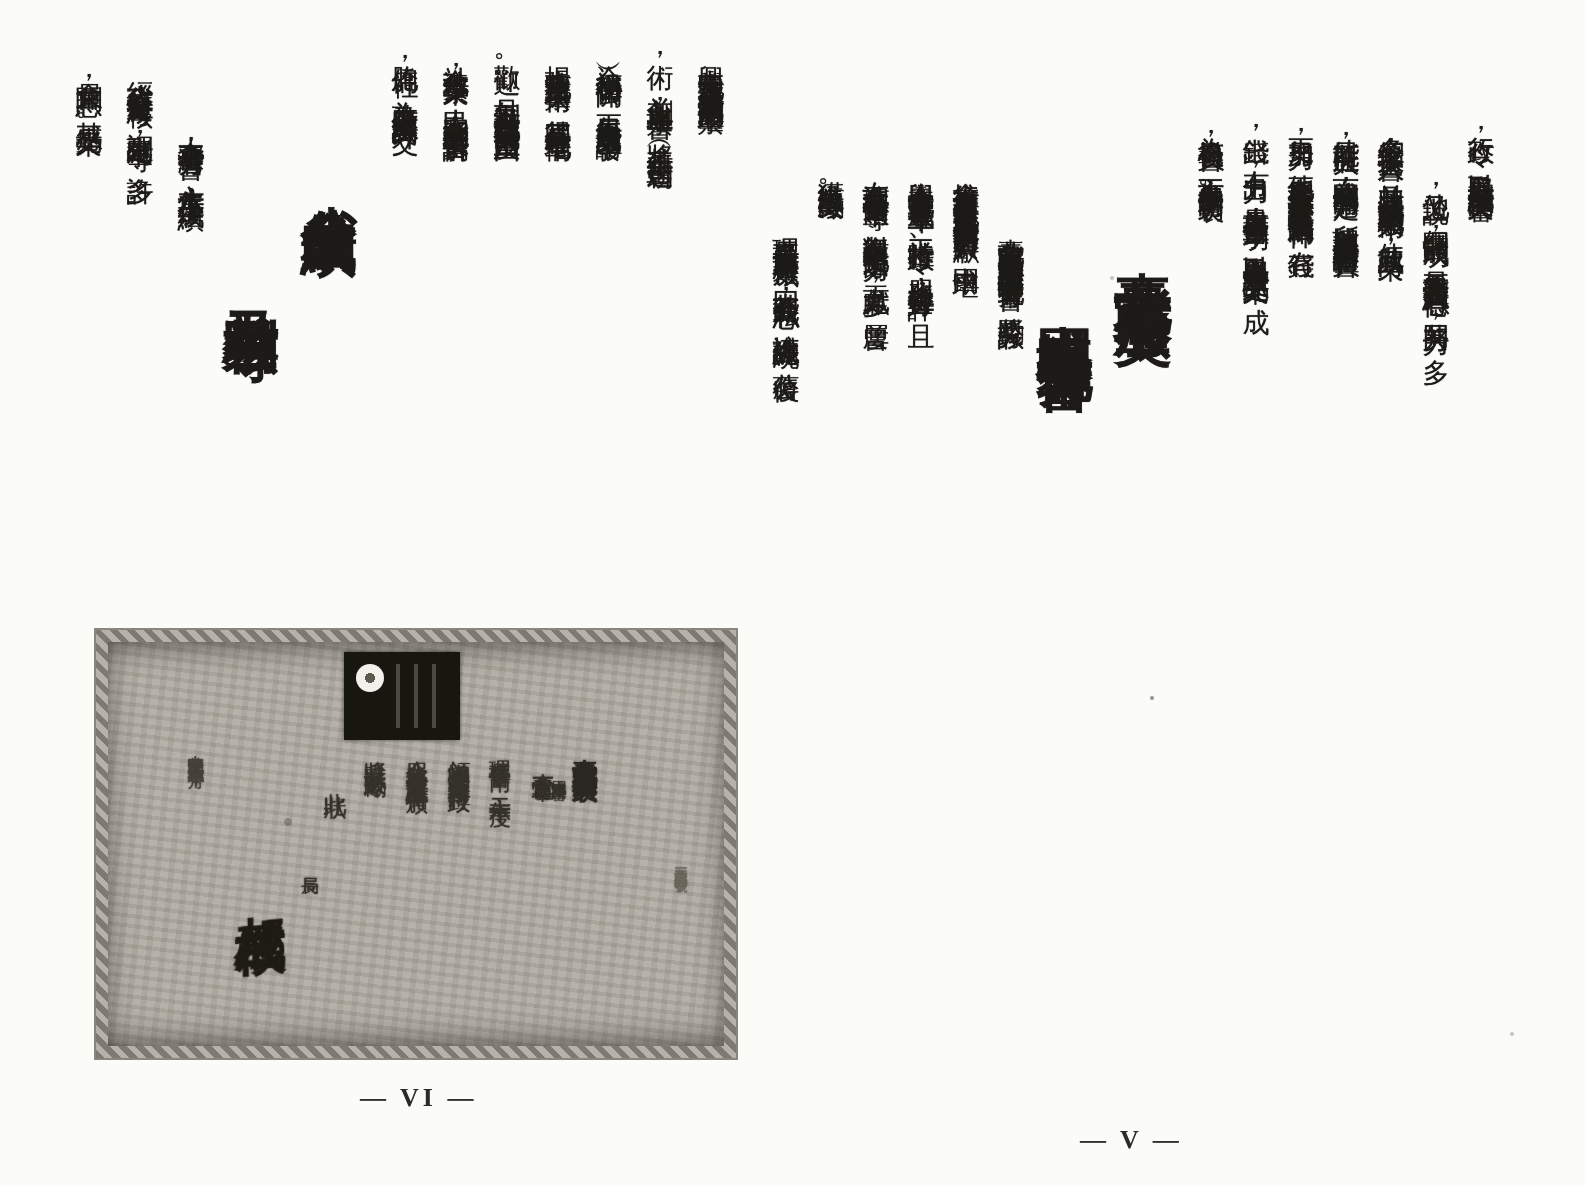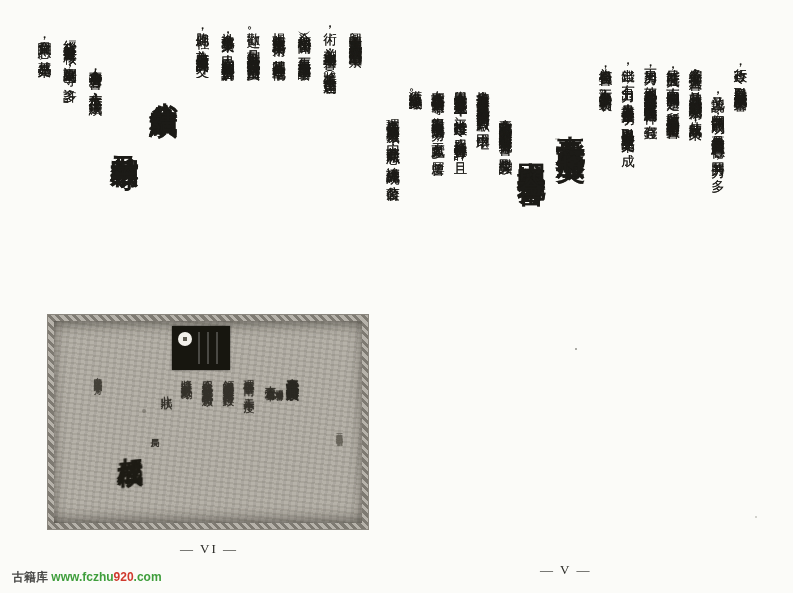--- a/index.html
+++ b/index.html
@@ -8,21 +8,21 @@
   
   .v{position:absolute;writing-mode:vertical-rl;text-orientation:upright;
      color:#1c1b17;text-shadow:0 0 .4px rgba(20,18,14,.75);}
   .v > div{line-height:1;}
   .bodytxt > div{font-size:13.5px;letter-spacing:1px;margin-left:9px;}
   .widecols > div{font-size:13.5px;letter-spacing:1.2px;margin-left:12px;}
   .ind2{padding-top:28px;}
   .hl{font-weight:700;line-height:1;}
   .hl1{font-size:29px;letter-spacing:3px;}
   .hl2{font-size:28px;letter-spacing:1.5px;}
-  .pageno{position:absolute;font-size:13px;letter-spacing:2px;color:#2a2a26;}
+  .pageno{position:absolute;font-size:13px;letter-spacing:2px;color:#2a2a26;font-weight:bold;}
 
   
   .cert{position:absolute;left:48px;top:315px;width:308px;height:202px;
         background:
           repeating-linear-gradient(7deg, rgba(60,56,48,.07) 0 2px, rgba(255,255,255,.06) 2px 5px),
           repeating-linear-gradient(96deg, rgba(60,56,48,.09) 0 3px, transparent 3px 7px),
           #b1ada4;
         border:6px solid;border-image:repeating-linear-gradient(45deg,#7e7a72 0 3px,#b6b2aa 3px 6px) 6;
         outline:1px solid #8a867e;
         box-shadow: inset 0 10px 14px -8px rgba(35,32,26,.55),
@@ -133,17 +133,14 @@
       <div class="cv cert-sig" style="left:62px;top:116px;">郝成樸</div>
 
       <div class="cv" style="left:40px;top:50px;font-size:8.5px;letter-spacing:1px;color:#45423a;">中華民國六十二年十月</div>
     </div>
 
     <div class="pageno" style="left:180px;top:541px;">— VI —</div>
   </div>
 
   <div class="specks"></div>
 
-  <div class="wm">
-    <span class="k">古籍库</span><span class="g"> www.fczhu</span><span class="r">920</span><span class="g">.com</span>
-  </div>
 
 </div>
 
 </body></html>

